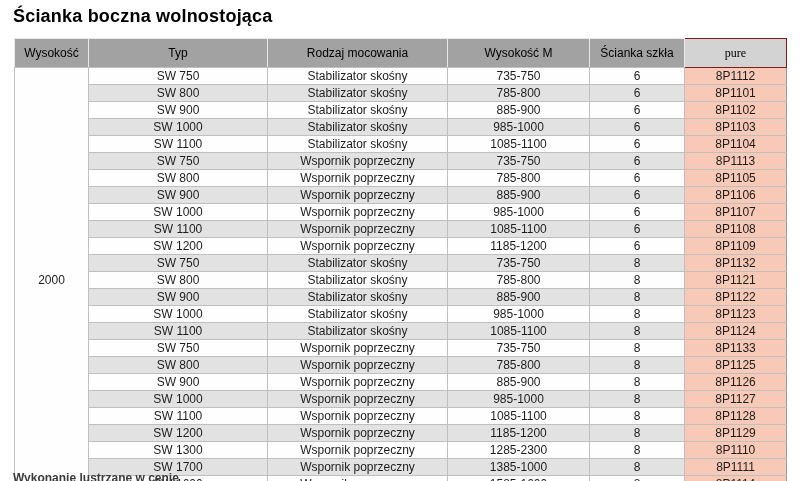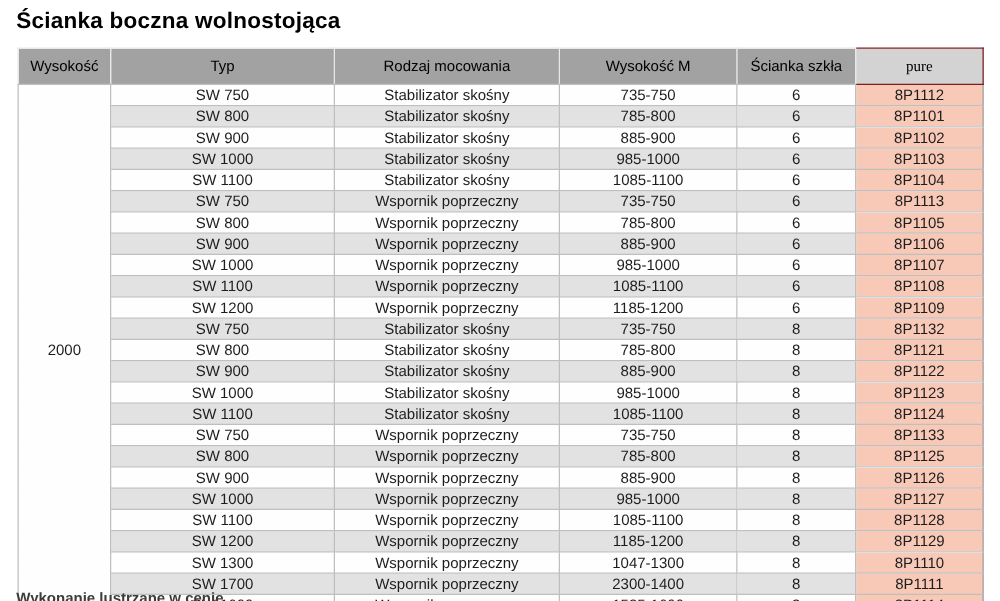--- a/index.html
+++ b/index.html
@@ -252,28 +252,28 @@
       <tr>
         <td>SW 1200</td>
         <td>Wspornik poprzeczny</td>
         <td>1185-1200</td>
         <td>8</td>
         <td class="code">8P1129</td>
       </tr>
       <tr>
         <td>SW 1300</td>
         <td>Wspornik poprzeczny</td>
-        <td>1047-1300</td>
+        <td>1285-2300</td>
         <td>8</td>
         <td class="code">8P1110</td>
       </tr>
       <tr>
         <td>SW 1700</td>
         <td>Wspornik poprzeczny</td>
-        <td>2300-1400</td>
+        <td>1385-1000</td>
         <td>8</td>
         <td class="code">8P1111</td>
       </tr>
       <tr>
         <td>SW 1600</td>
         <td>Wspornik poprzeczny</td>
         <td>1585-1600</td>
         <td>8</td>
         <td class="code">8P1114</td>
       </tr>

